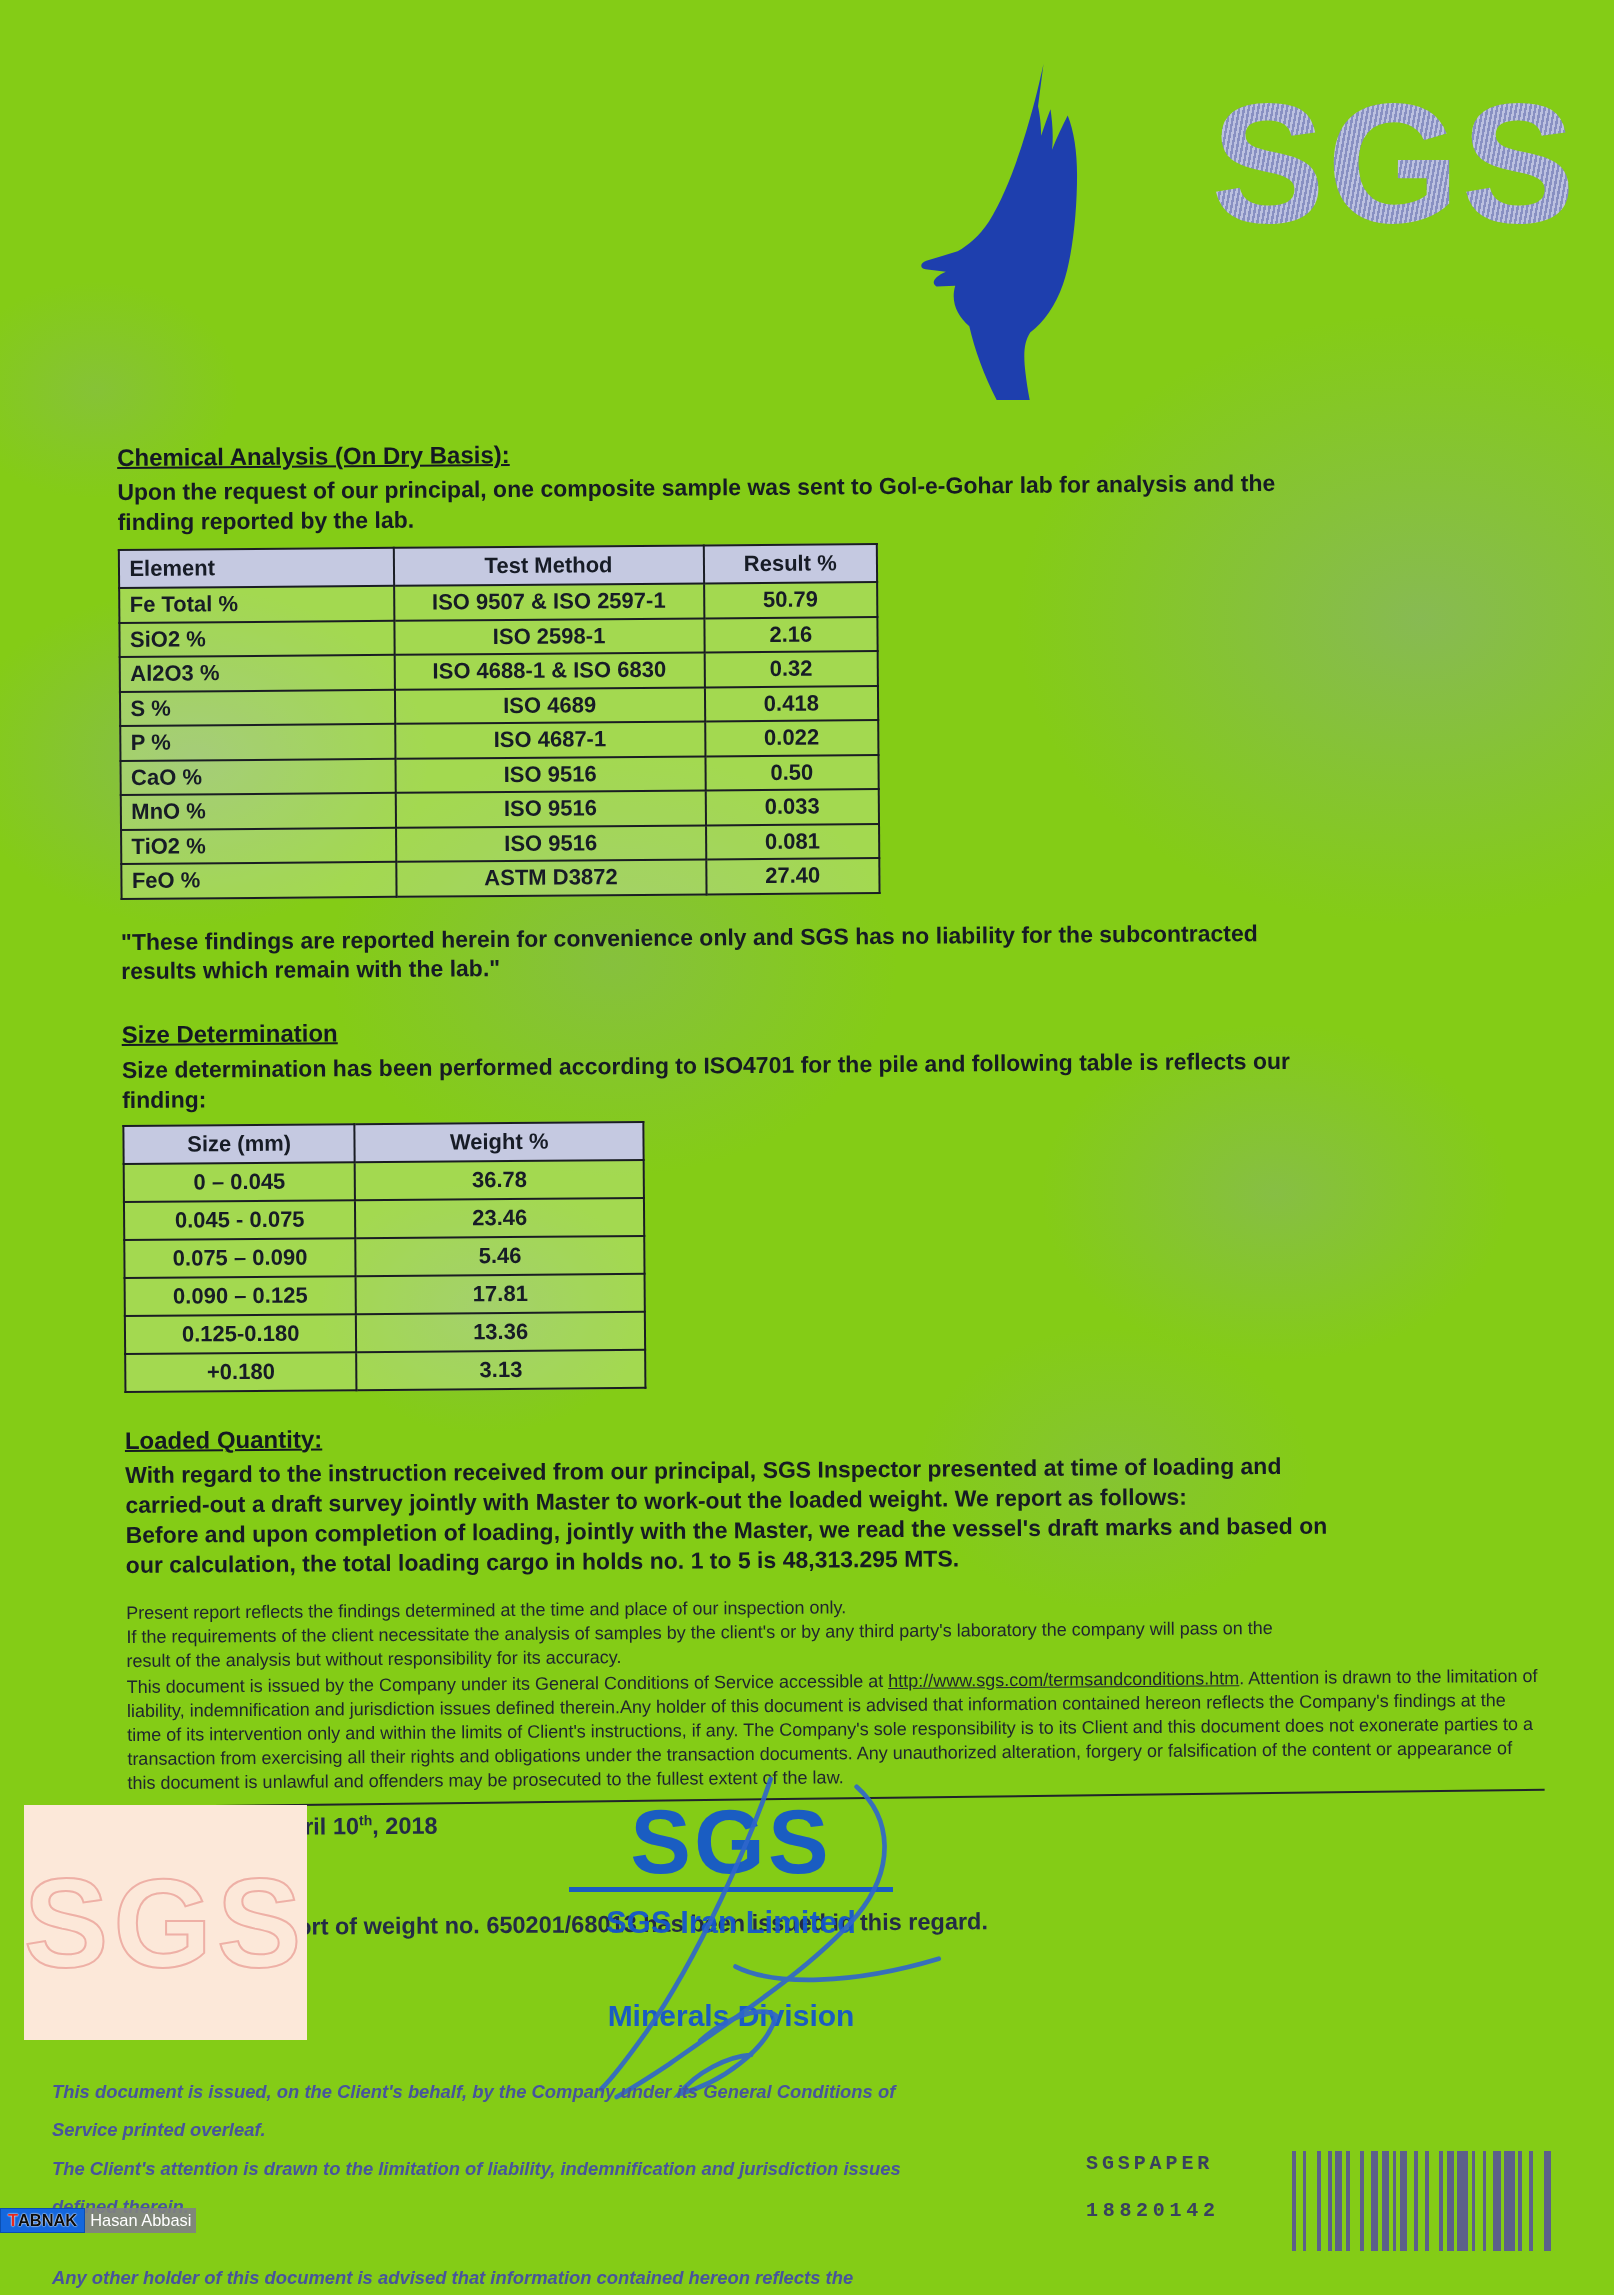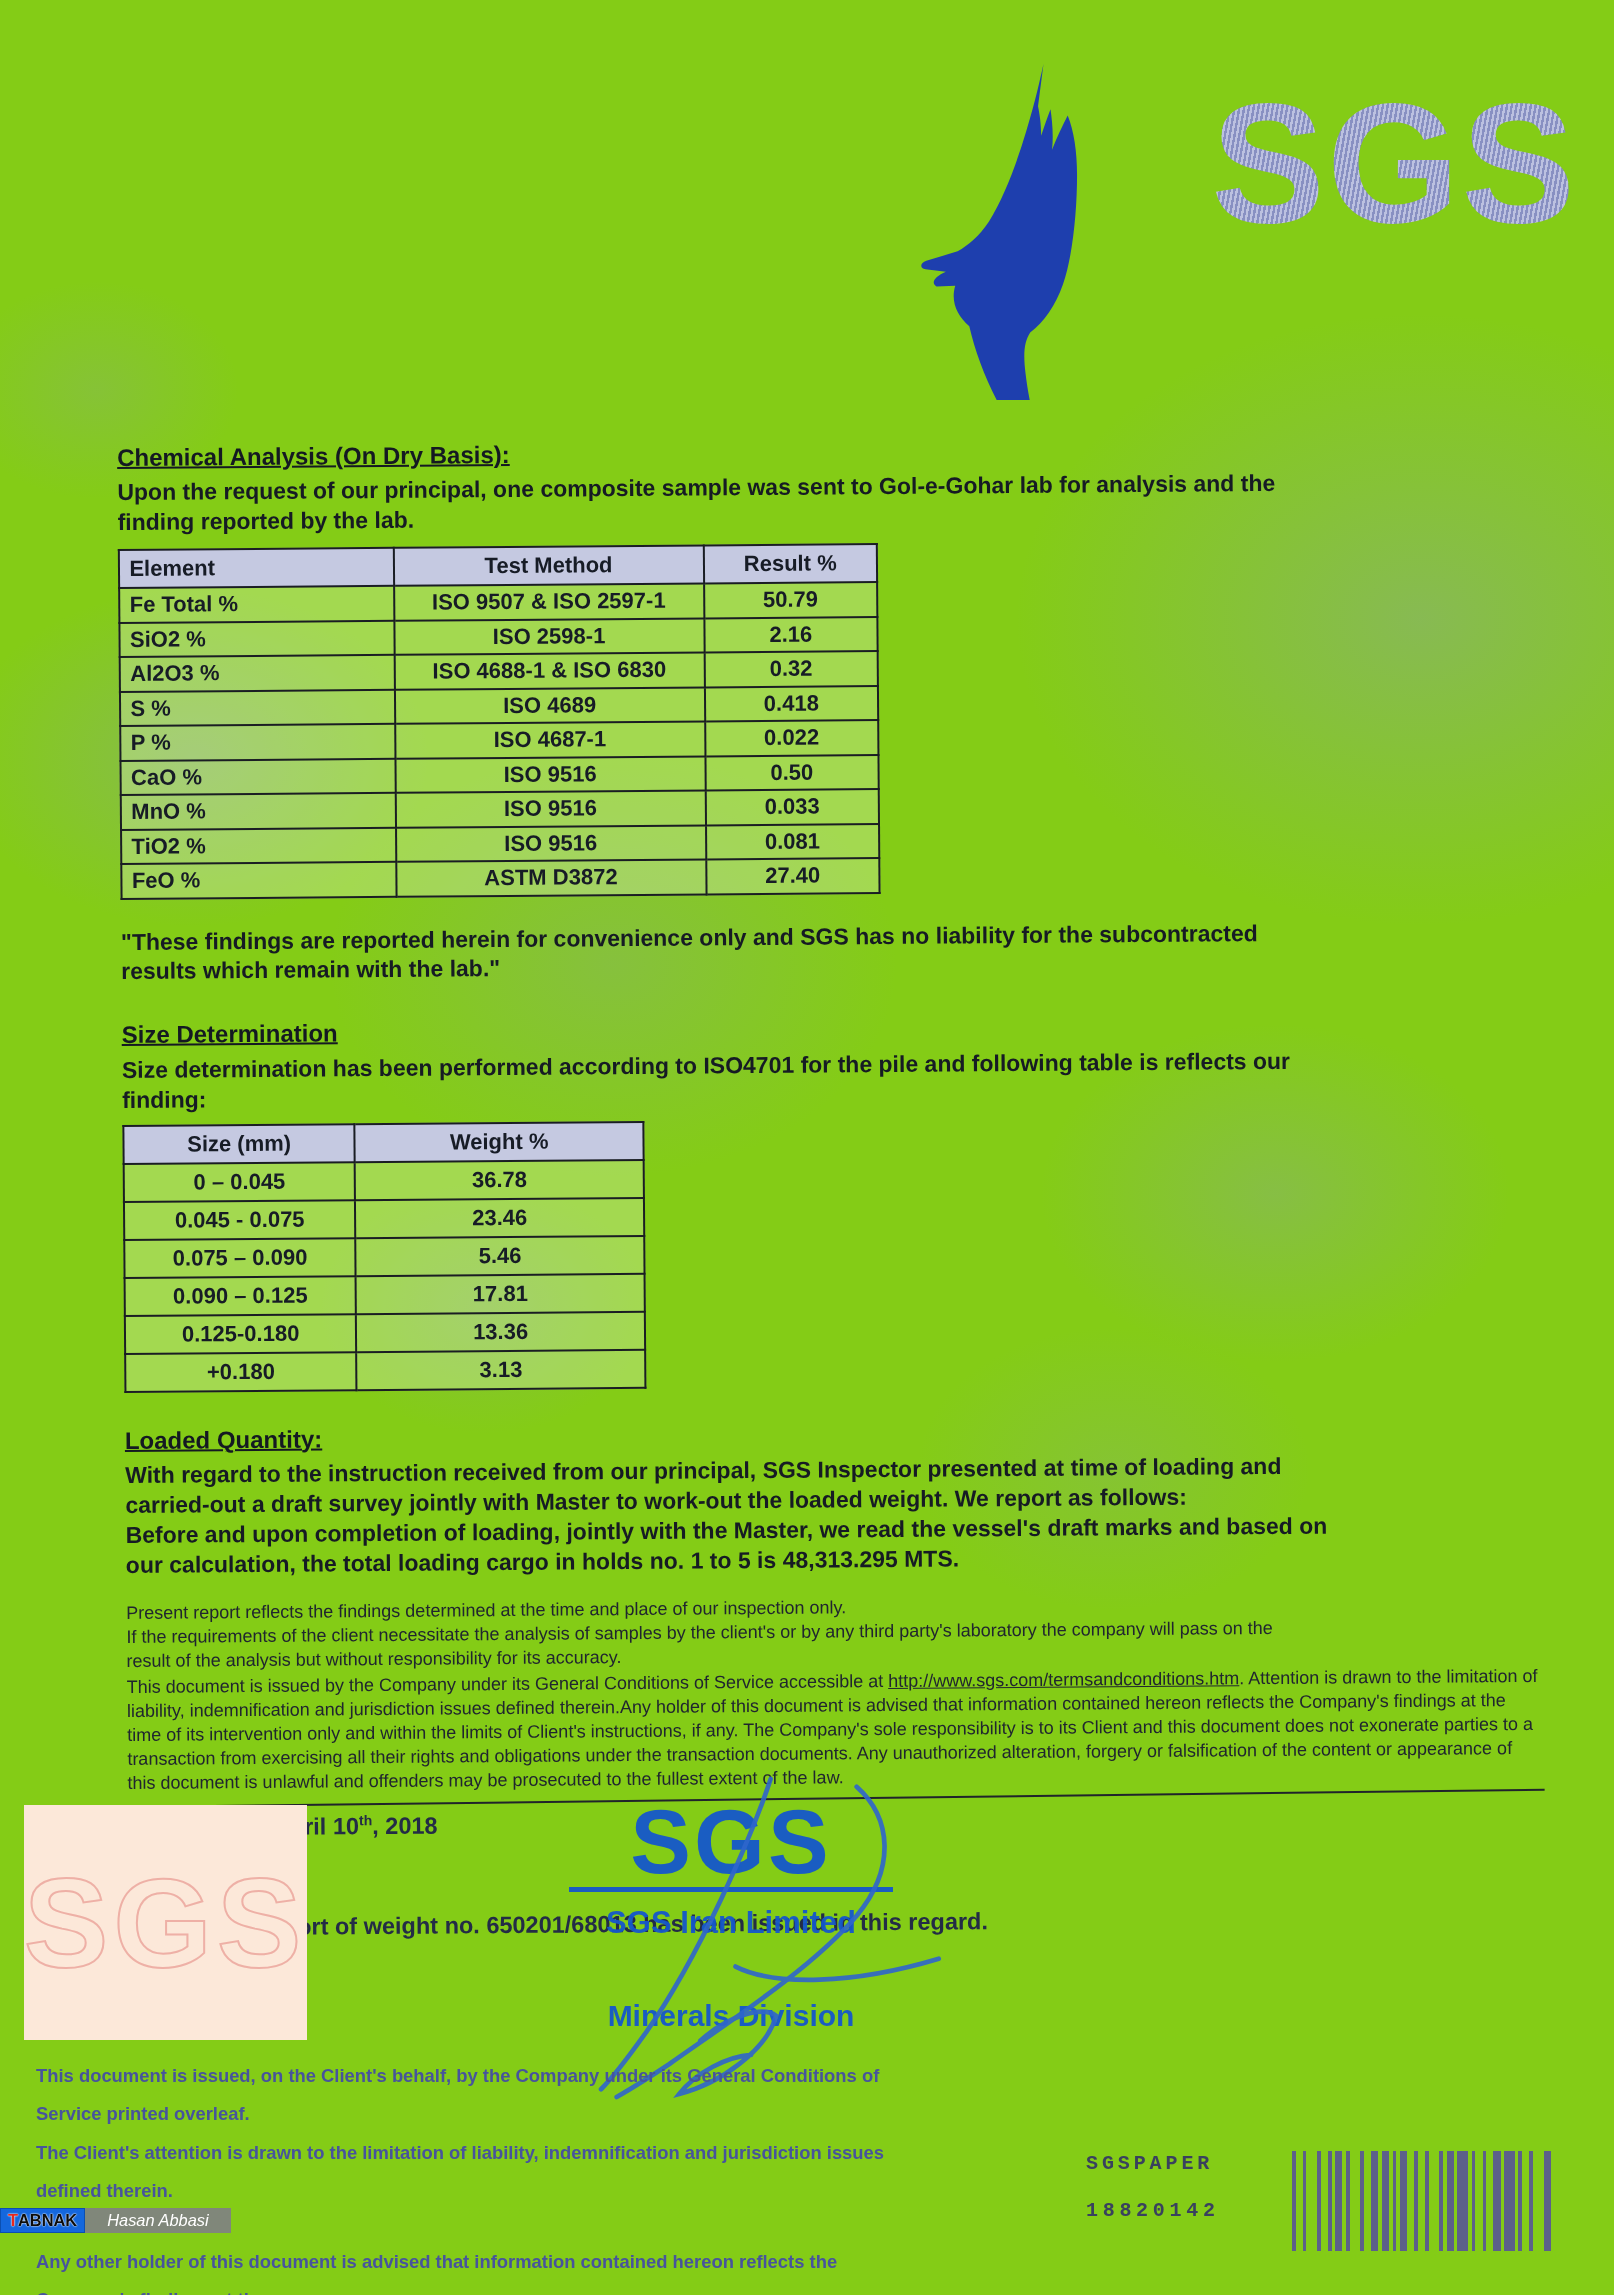--- a/index.html
+++ b/index.html
@@ -61,39 +61,39 @@
   .stamp-l2{font-size:30px;font-weight:bold;margin-top:58px;}
   .sig{position:absolute;left:501px;top:1775px;width:469px;height:344px;pointer-events:none;}
   
   .pink-stamp{position:absolute;left:23.5px;top:1805px;width:283px;height:235px;background:#fce8d9;
               display:flex;align-items:center;justify-content:center;}
   .pink-stamp span{font-size:127px;font-weight:900;letter-spacing:4.7px;color:transparent;
                    -webkit-text-stroke:2px var(--pink-stroke,#eeb0a6);}
   
   .footer{position:absolute;left:36px;top:2057px;width:892px;color:var(--footer-navy,#47549c);
           font-size:18.4px;font-weight:600;}
-  .footer p{margin:0;white-space:pre-line;line-height:2.08;}
+  .footer p{margin:16px;white-space:pre-line;line-height:2.08;font-style:italic;}
   .footer p+p{margin-top:33px;}
   
   .paper{position:absolute;left:1086px;top:2152px;color:#39415e;
          font-family:"Liberation Mono",monospace;font-weight:700;font-size:20px;}
   .paper .num{margin-top:24px;letter-spacing:4.7px;}
   .paper .code{letter-spacing:3.9px;}
   .barcode{position:absolute;left:1292px;top:2151px;height:100px;display:flex;align-items:stretch;}
   .barcode .bar{background:#5c608a;}
   .barcode .sp{background:transparent;}
   
   .tabnak{position:absolute;left:0;top:2208px;height:25px;display:flex;align-items:stretch;
           font-size:16.4px;font-weight:900;}
   .tabnak .brand{background:var(--tabnak-blue,#1467dd);display:flex;align-items:center;
                  padding:0 7px;border:0.8px solid #0c4fb0;}
   .tabnak .brand .t1{color:var(--tabnak-red,#e8281e);text-shadow:0 0 1.6px #fff,0 0 1.6px #fff;}
   .tabnak .brand .t2{color:#0c0c0c;text-shadow:0 0 1.6px #fff,0 0 1.6px #fff;}
   .tabnak .person{background:rgba(128,129,131,.92);color:#fff;font-weight:400;
-                  display:flex;align-items:center;padding:0 22px;font-style:italic;}
+                  display:flex;align-items:center;padding:0 5px;}
 </style>
 </head>
 <body>
 
 <div class="page">
   <div class="wm"></div>
 
   <svg class="bird" viewBox="0 0 146 218">
     <path fill="#1e3fae" d="M97,3 C95,12 92,26 86,46 C80,66 72,88 62,104 C56,113 49,119 42,123
       L22,129 c-4,1.5 -4.5,4.5 -0.5,5.5 l13,1.5 c-7,3 -10,7 -6,9.5 l12,-0.5

